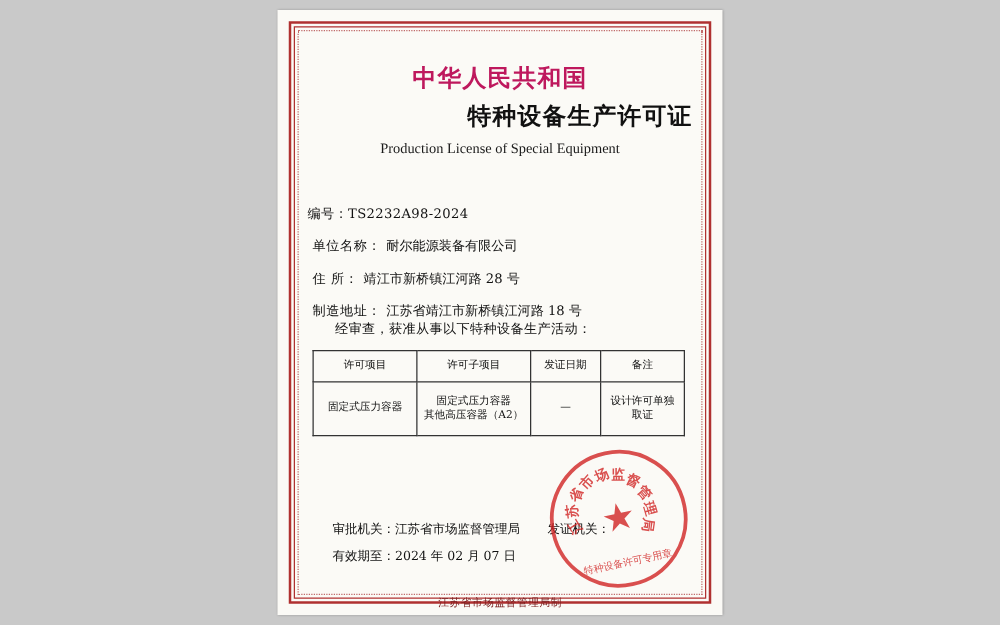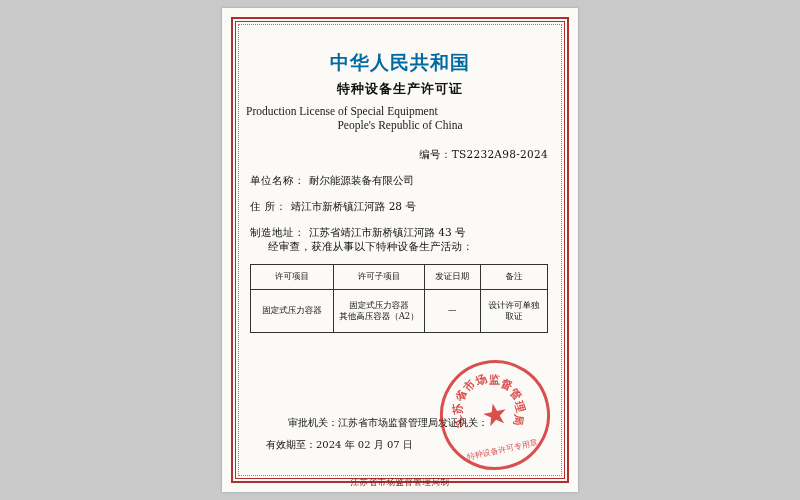--- a/index.html
+++ b/index.html
@@ -60,52 +60,51 @@
     top: 20px;
     right: 24px;
     bottom: 20px;
   }
   .title-cn1 {
     text-align: center;
     font-family: "DejaVu Serif", serif;
     font-weight: bold;
     font-size: 19px;
     letter-spacing: 1px;
-    color: #0369a1;
+    color: #be185d;
     margin-top: 22px;
   }
   .title-cn2 {
-    text-align: center;
+    text-align: right;
     font-family: "DejaVu Serif", serif;
     font-weight: bold;
-    font-size: 13px;
+    font-size: 19px;
     letter-spacing: 1px;
     color: #111;
     margin-top: 4px;
   }
   .title-en1 {
-    text-align: left;
+    text-align: center;
     font-family: "Liberation Serif", serif;
     font-size: 11.5px;
     color: #1a1a1a;
     margin-top: 7px;
   }
   .title-en2 {
     text-align: center;
     font-family: "Liberation Serif", serif;
     font-size: 11.5px;
     color: #1a1a1a;
     margin-top: 2px;
   }
   .cert-no {
-    text-align: right;
     font-size: 10.5px;
     font-family: "DejaVu Serif", serif;
     color: #111;
-    margin-top: 17px;
+    margin-top: 39px;
     padding-right: 6px;
     letter-spacing: 0.3px;
   }
   .field {
     font-size: 10.5px;
     font-family: "DejaVu Serif", serif;
     color: #111;
     margin-top: 12px;
     padding-left: 4px;
     white-space: nowrap;
@@ -146,21 +145,21 @@
     left: 4px;
     right: 4px;
     bottom: 42px;
     font-size: 10px;
     font-family: "DejaVu Serif", serif;
     color: #111;
     display: flex;
     justify-content: flex-start;
     white-space: nowrap;
   }
-  .footer-row .left { width: 172px; padding-left: 16px; text-align: right; }
+  .footer-row .left { width: 172px; padding-left: 16px; }
   .footer-row .right { }
   .footer-row2 {
     position: absolute;
     left: 4px;
     right: 4px;
     bottom: 20px;
     font-size: 10px;
     font-family: "DejaVu Serif", serif;
     color: #111;
     display: flex;
@@ -232,34 +231,33 @@
 <div class="page">
   <div class="cert">
     <div class="outer-border"></div>
     <div class="inner-border"></div>
     <div class="inner-border2"></div>
 
     <div class="content">
       <div class="title-cn1">中华人民共和国</div>
       <div class="title-cn2">特种设备生产许可证</div>
       <div class="title-en1">Production License of Special Equipment</div>
-      <div class="title-en2">People's Republic of China</div>
 
       <div class="cert-no">
         <span>编号：</span><span>TS2232A98-2024</span>
       </div>
 
       <div class="field">
         <span class="lbl">单位名称：</span><span class="val">耐尔能源装备有限公司</span>
       </div>
       <div class="field">
         <span class="lbl">住    所：</span><span class="val">靖江市新桥镇江河路 28 号</span>
       </div>
       <div class="field">
-        <span class="lbl">制造地址：</span><span class="val">江苏省靖江市新桥镇江河路 43 号</span>
+        <span class="lbl">制造地址：</span><span class="val">江苏省靖江市新桥镇江河路 18 号</span>
       </div>
 
       <div class="statement">经审查，获准从事以下特种设备生产活动：</div>
 
       <table class="lic">
         <thead>
           <tr>
             <th class="col1">许可项目</th>
             <th class="col2">许可子项目</th>
             <th class="col3">发证日期</th>

